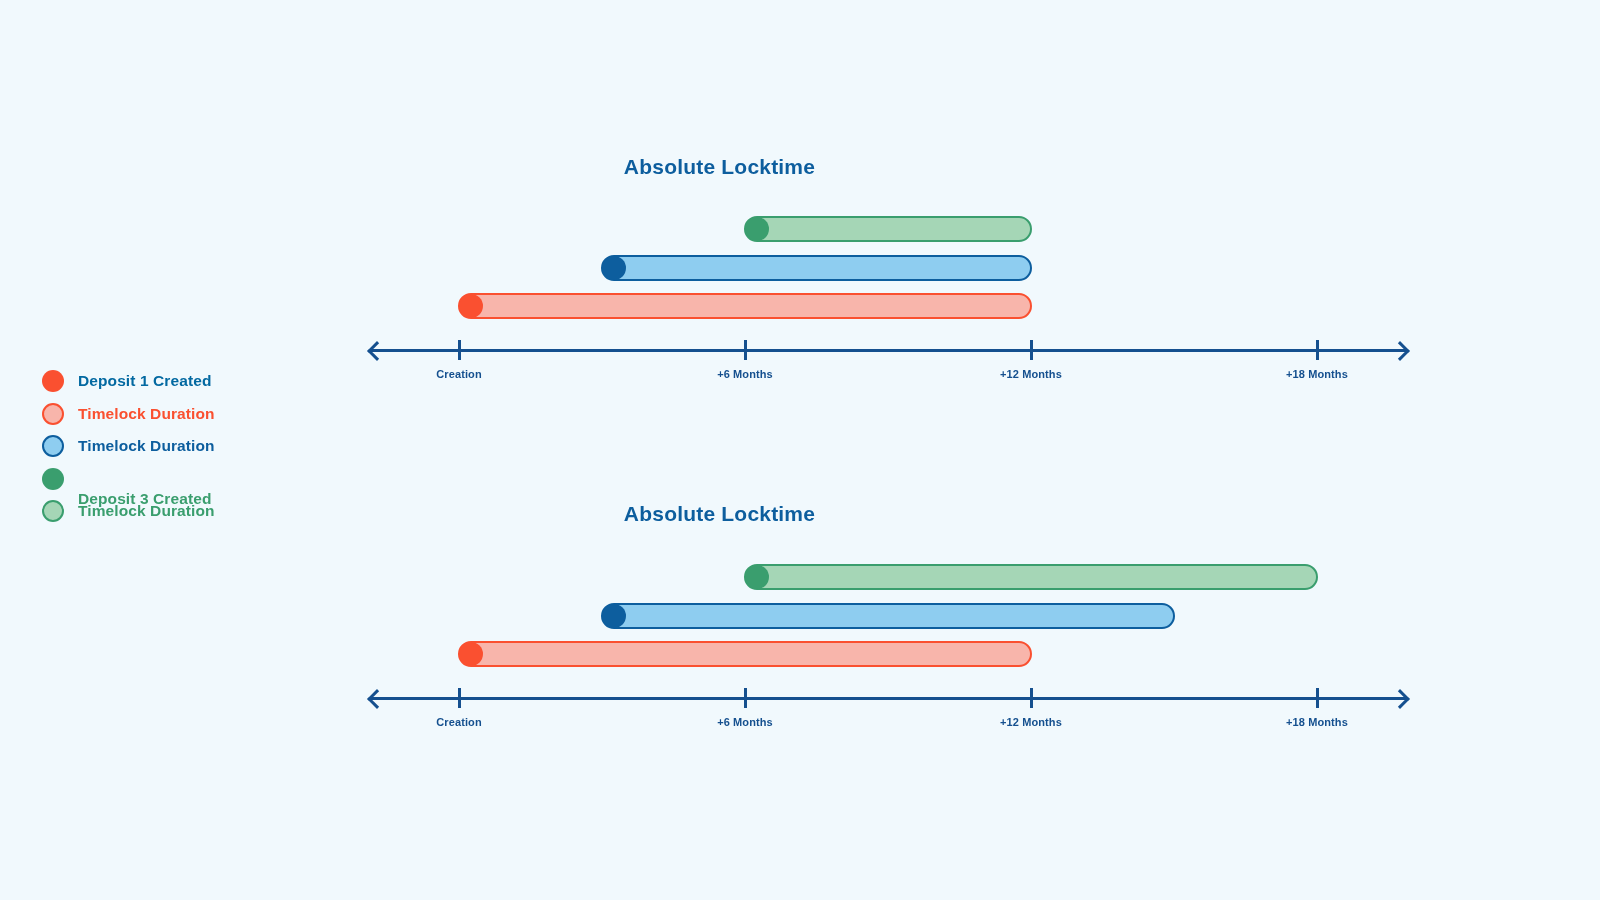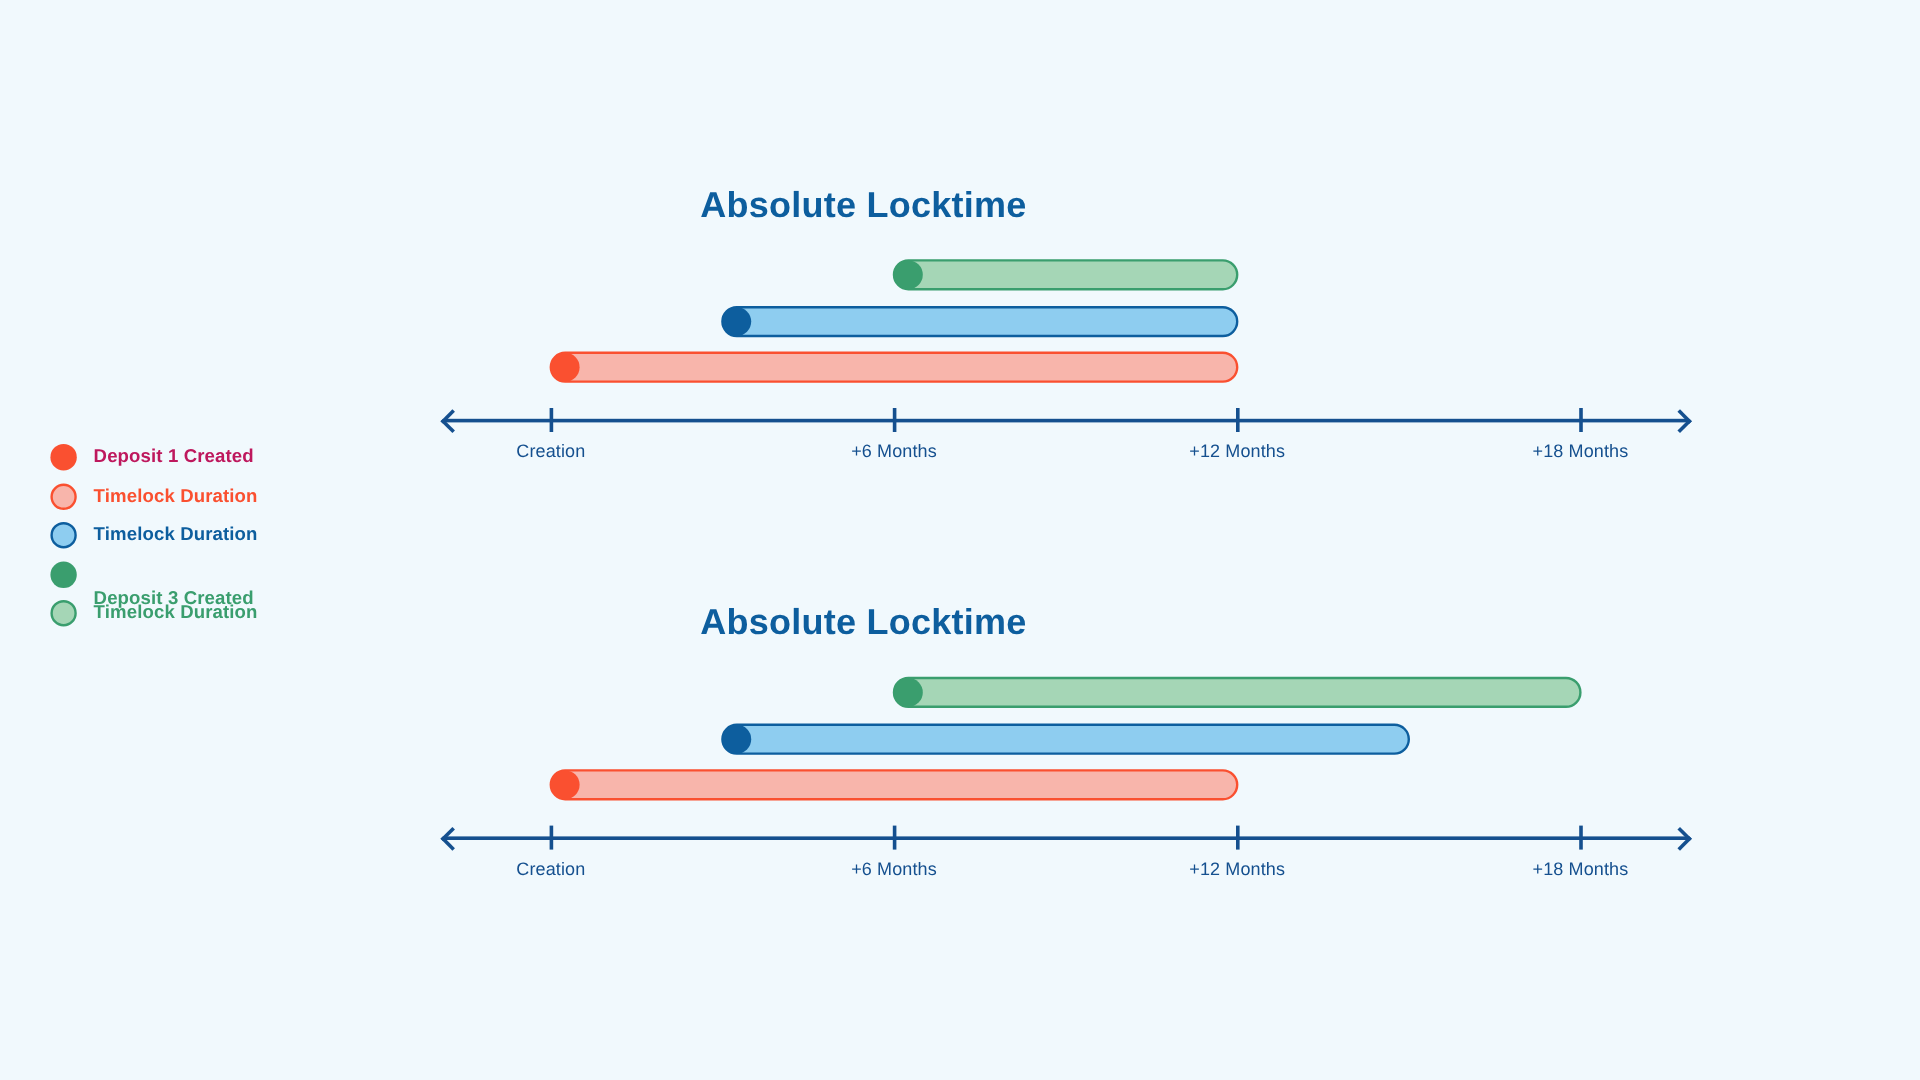--- a/index.html
+++ b/index.html
@@ -23,21 +23,21 @@
   }
   .legend-label {
     font-size: 15.5px; font-weight: bold; letter-spacing: .1px;
     white-space: nowrap;
   }
 
   
   .chart { position: absolute; left: 0; width: 1600px; }
   .chart-title {
     position: absolute; left: 0; width: 1439px; text-align: center;
-    font-size: 30px; font-weight: bold; color: #0d5e9e;
+    font-size: 21px; font-weight: bold; color: #0d5e9e;
     letter-spacing: .2px;
   }
 
   
   .bar {
     position: absolute; height: 26px; border-radius: 13px;
     border-style: solid; border-width: 2px;
   }
   .bar-dot {
     position: absolute; width: 24px; height: 24px; border-radius: 50%;
@@ -51,34 +51,34 @@
   .axis-arrow {
     position: absolute; width: 14px; height: 14px;
     border-left: 3px solid #15508f; border-bottom: 3px solid #15508f;
   }
   .axis-arrow.left  { transform: rotate(45deg); }
   .axis-arrow.right { transform: rotate(-135deg); }
   .axis-tick {
     position: absolute; width: 3px; height: 20px; background: #15508f;
   }
   .axis-label {
-    position: absolute; font-size: 15px; font-weight: normal;
+    position: absolute; font-size: 11px; font-weight: bold;
     color: #15508f; white-space: nowrap; transform: translateX(-50%);
     letter-spacing: .1px;
   }
 </style>
 </head>
 <body>
 
 <div class="stage">
 
   <div class="legend">
       <div class="legend-row">
         <span class="legend-swatch" style="background: rgb(250, 80, 48);"></span>
-        <span class="legend-label" style="color: #be185d;">Deposit 1 Created</span>
+        <span class="legend-label" style="color: #0369a1;">Deposit 1 Created</span>
       </div>
       <div class="legend-row">
         <span class="legend-swatch" style="background: rgb(248, 181, 171); border: 2px solid rgb(250, 80, 48);"></span>
         <span class="legend-label" style="color: rgb(250, 80, 48);">Timelock Duration</span>
       </div>
       <div class="legend-row">
         <span class="legend-swatch" style="background: rgb(142, 205, 240); border: 2px solid rgb(13, 94, 158);"></span>
         <span class="legend-label" style="color: rgb(13, 94, 158);">Timelock Duration</span>
       </div>
       <div class="legend-row">

